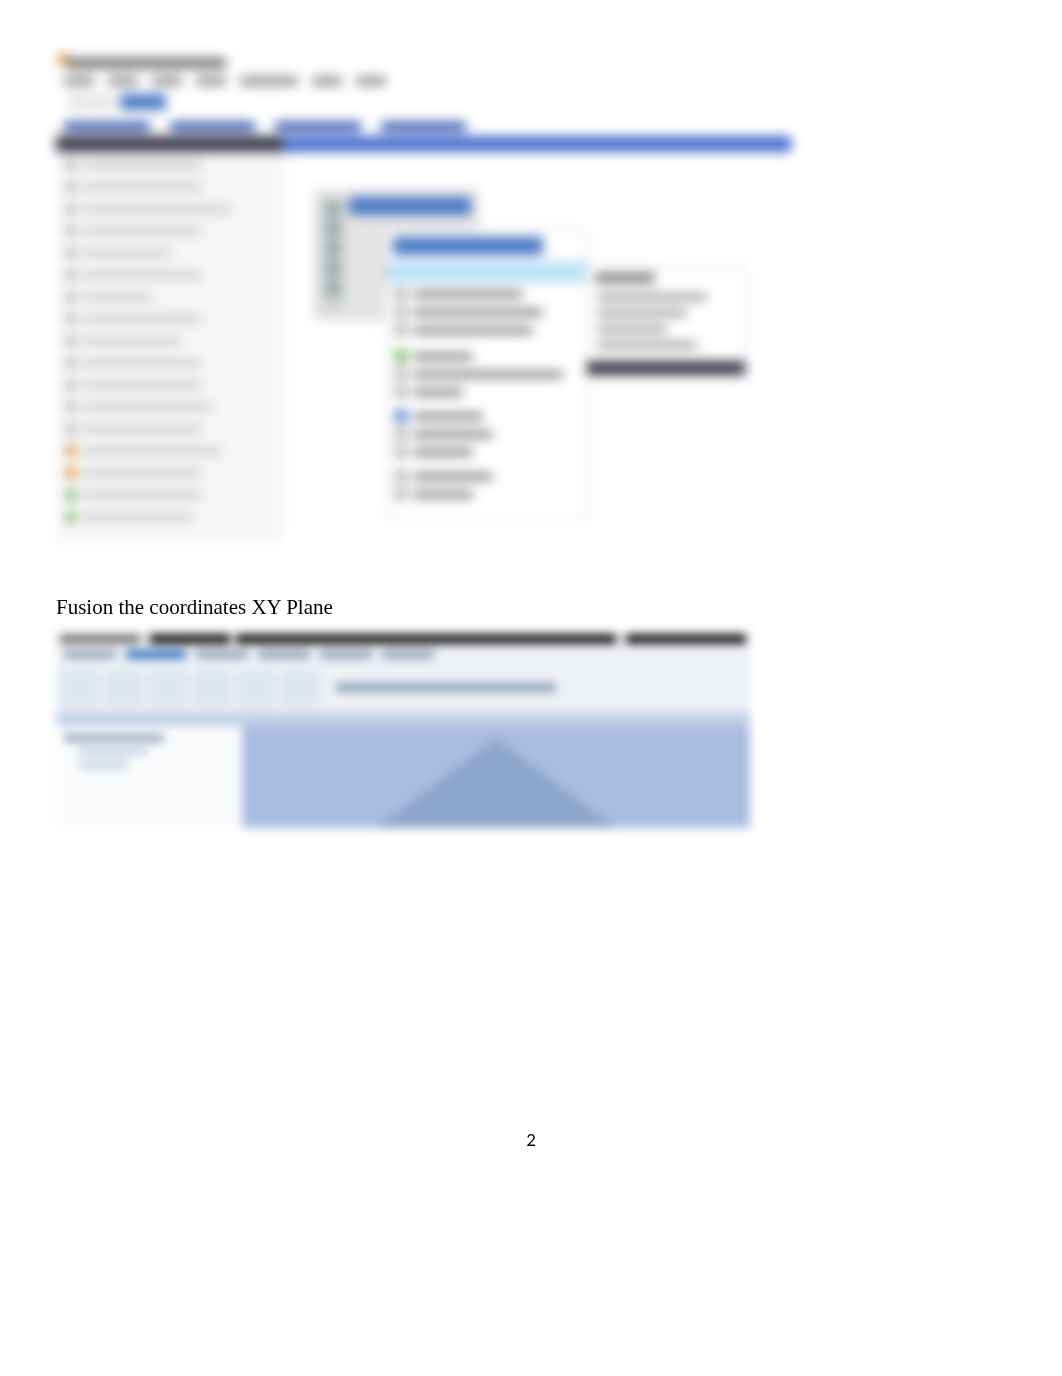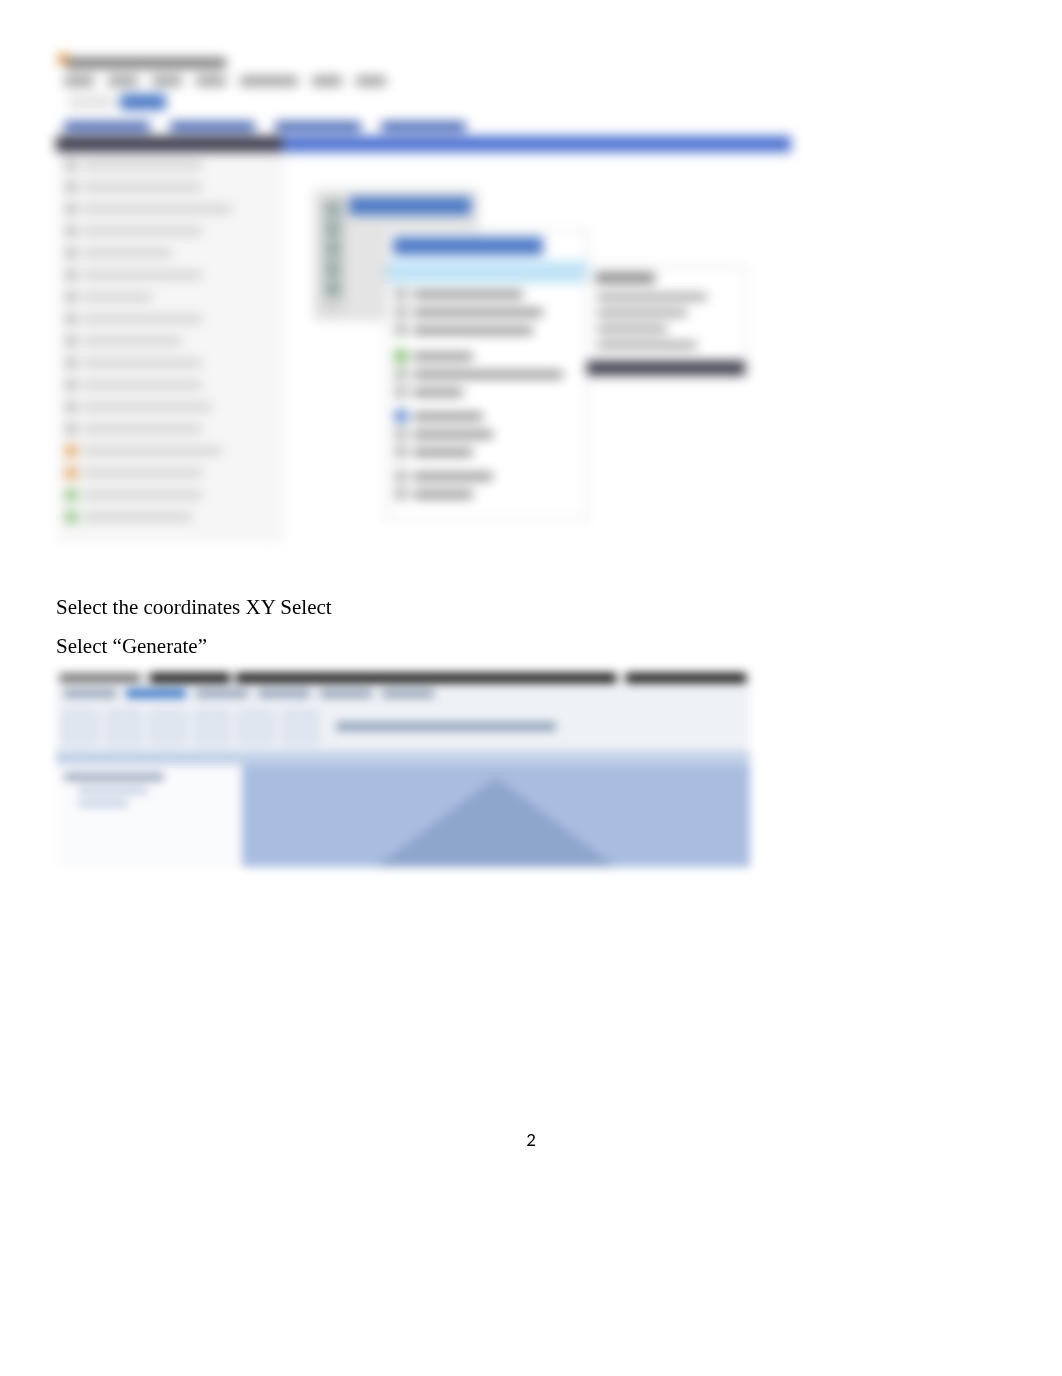--- a/index.html
+++ b/index.html
@@ -325,22 +325,21 @@
           <div class="tx" style="width:70px"></div>
         </div>
       <div class="it">
           <div class="tx" style="width:100px"></div>
         </div>
       <div class="ft"></div>
     </div>
   </div>
 
   <div class="body-text">
-    <p>Select the coordinates XY Select</p>
-    <p>Select “Generate”</p>
+    <p>Fusion the coordinates XY Plane</p>
   </div>
 
   <div class="screenshot2">
     <div class="ss2-titlebar">
       <div class="l"></div>
         <div class="c"></div>
         <div class="r2"></div>
         <div class="r"></div>
     </div>
     <div class="ss2-ribbon">

